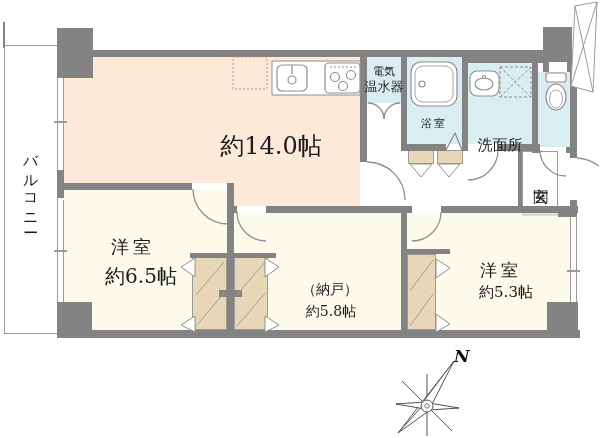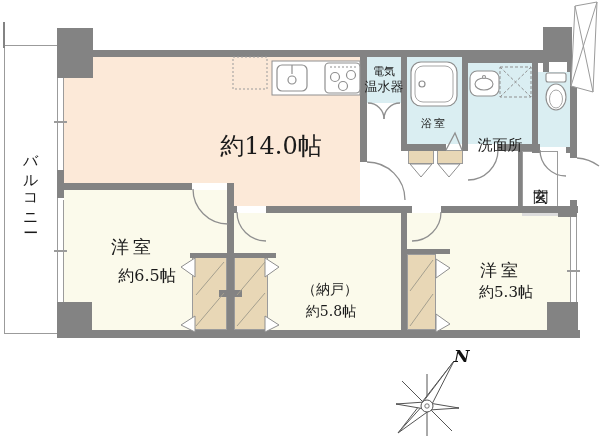--- a/index.html
+++ b/index.html
@@ -182,19 +182,19 @@
     </g>
   </svg>
 
   <div class="lbl" style="left:240px;top:147px;font-size:24px;margin-left:31px;">約14.0帖</div>
   <div class="lbl" style="left:384px;top:72px;font-size:11px;">電気</div>
   <div class="lbl" style="left:384px;top:87px;font-size:13px;">温水器</div>
   <div class="lbl" style="left:434px;top:124px;font-size:11px;letter-spacing:2px;text-align:right;">浴室</div>
   <div class="lbl" style="left:500px;top:118px;font-size:15px;margin-top:28px;">洗面所</div>
   <div class="lbl v" style="left:540px;top:178px;font-size:15px;letter-spacing:2px;">玄関</div>
   <div class="lbl" style="left:133px;top:247px;font-size:18px;letter-spacing:4px;">洋室</div>
-  <div class="lbl" style="left:147px;top:276px;font-size:16px;">約6.5帖</div>
+  <div class="lbl" style="left:141px;top:276px;font-size:20px;">約6.5帖</div>
   <div class="lbl" style="left:330px;top:289px;font-size:14px;">（納戸）</div>
   <div class="lbl" style="left:331px;top:311px;font-size:14px;">約5.8帖</div>
   <div class="lbl" style="left:501px;top:271px;font-size:17px;letter-spacing:4px;">洋室</div>
   <div class="lbl" style="left:506px;top:293px;font-size:15px;">約5.3帖</div>
 
 </div>
 
 </body></html>

